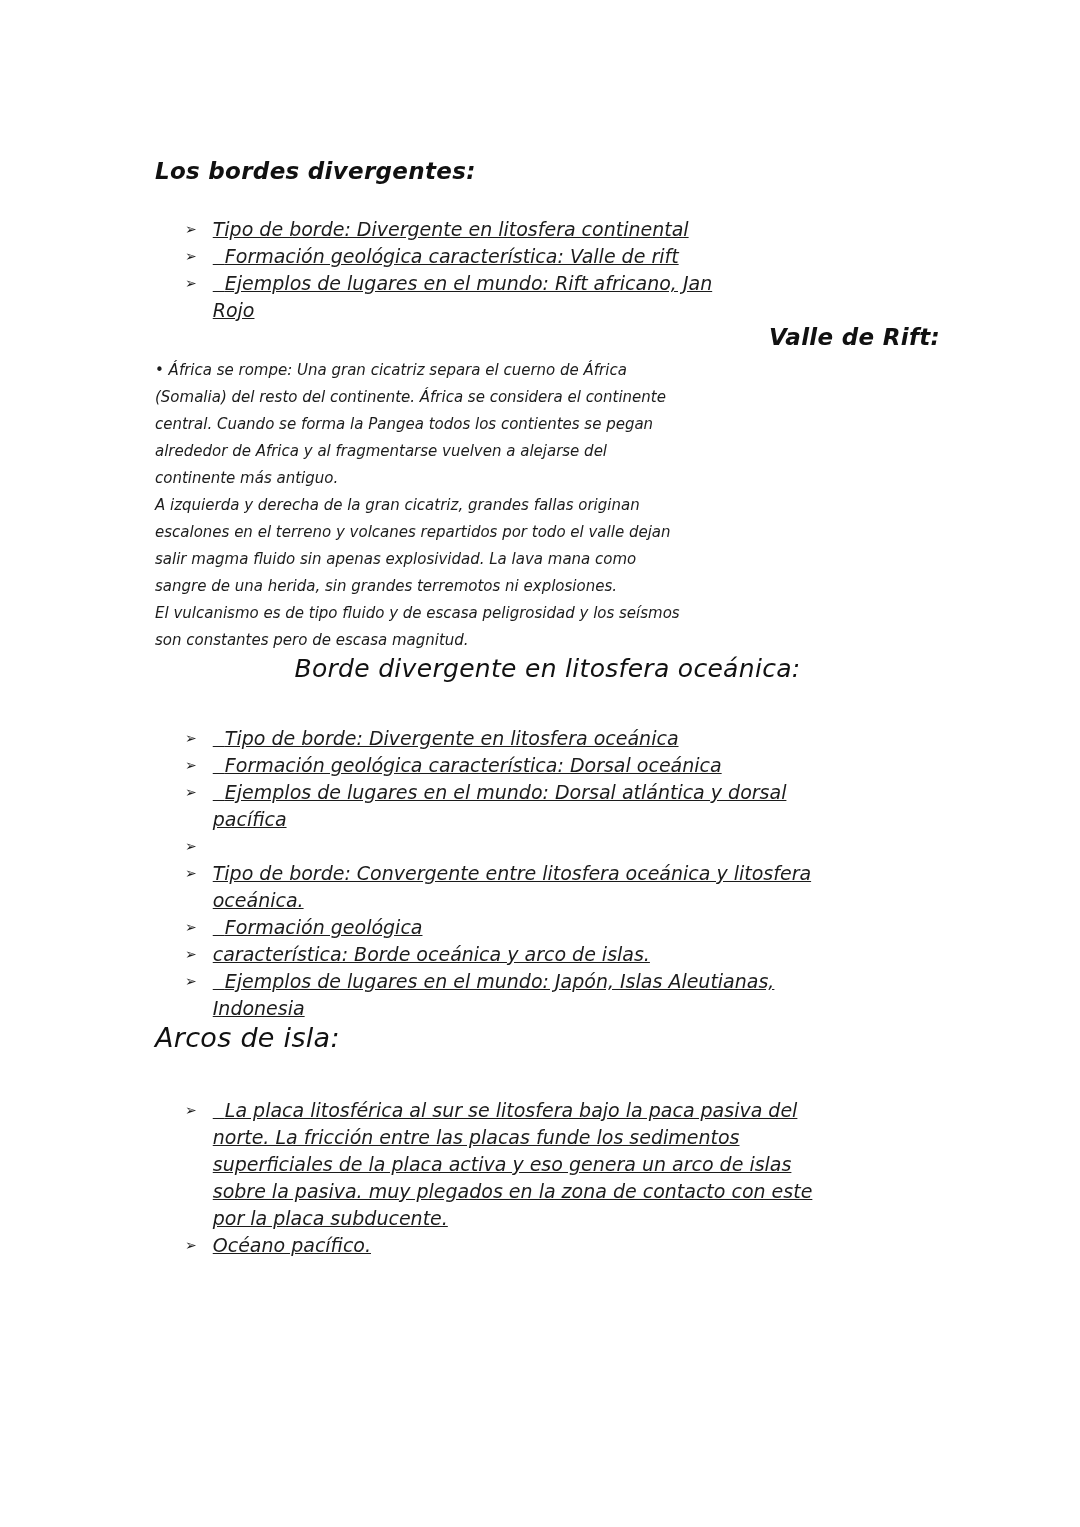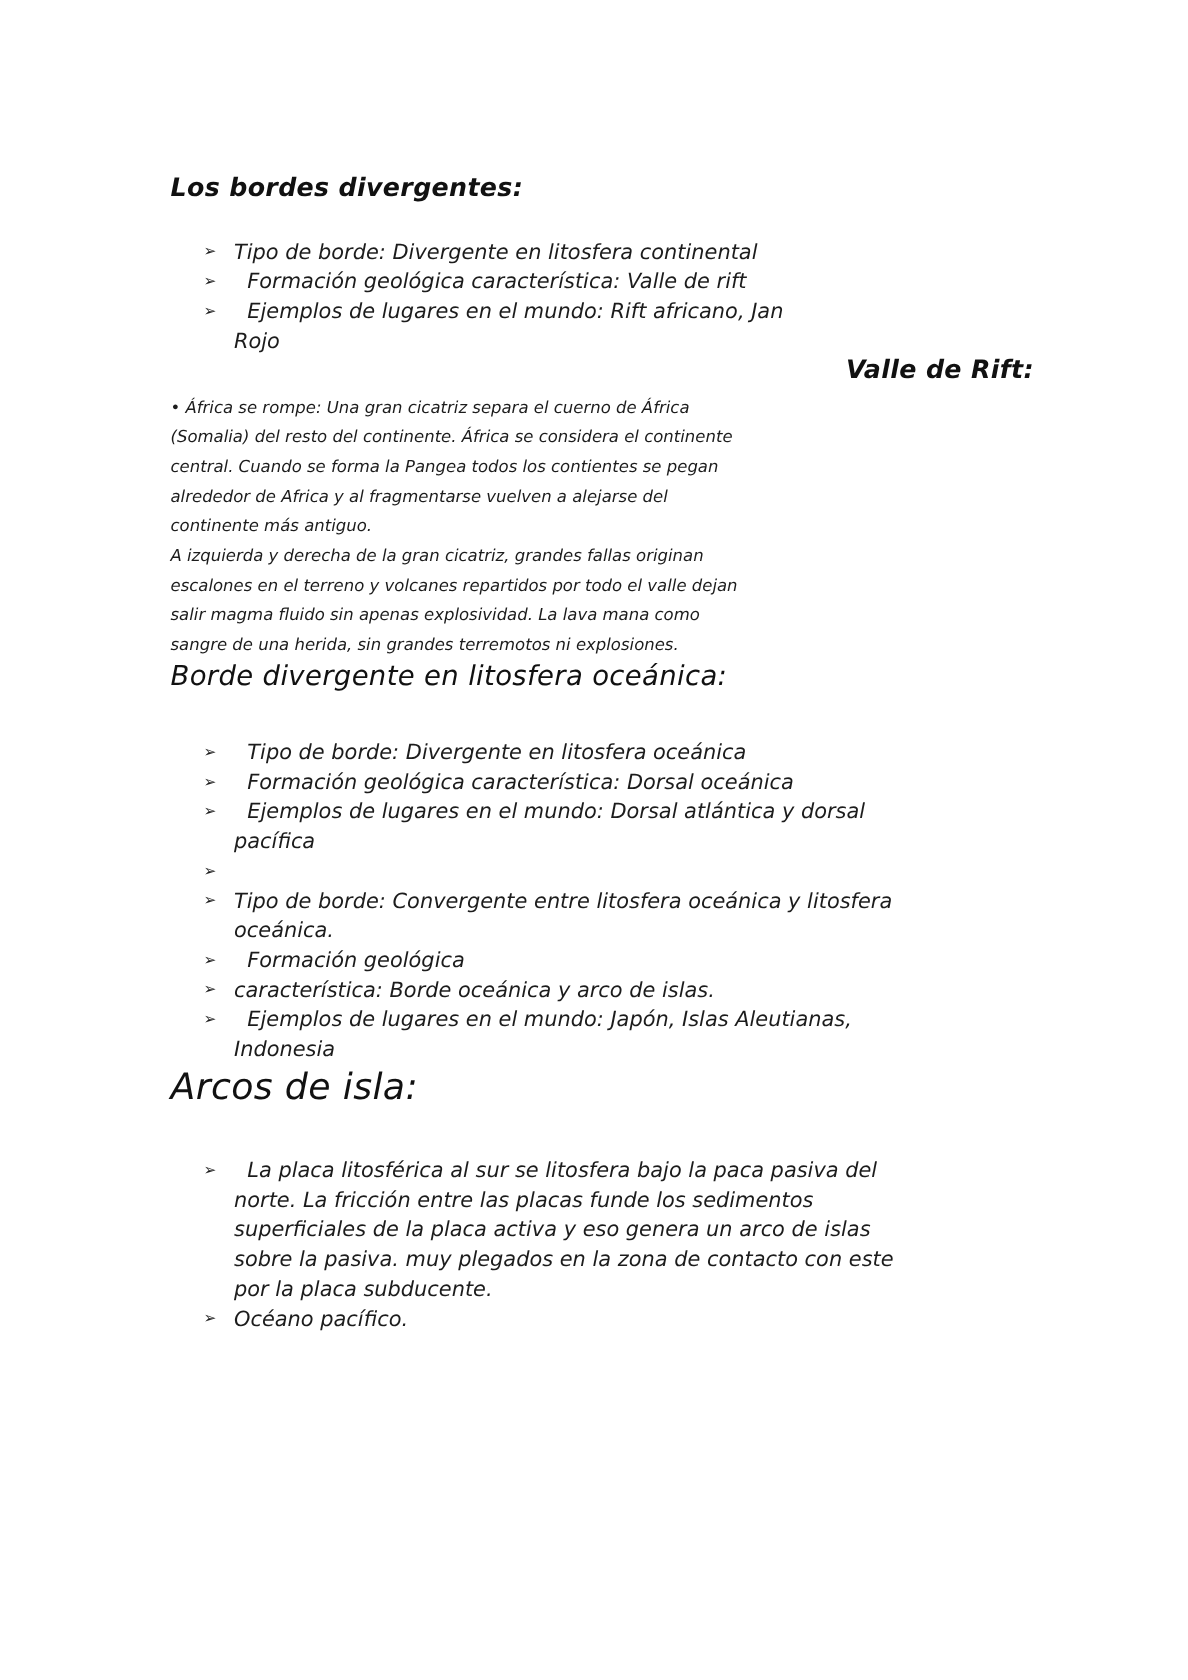--- a/index.html
+++ b/index.html
@@ -26,29 +26,29 @@
     font-size: 23px;
     font-weight: 700;
     letter-spacing: 0.3px;
   }
   .h-reg {
     font-size: 25px;
     font-weight: 400;
     letter-spacing: 0.3px;
   }
   .h-reg-lg {
-    font-size: 33px;
+    font-size: 27px;
     font-weight: 400;
     letter-spacing: 0.3px;
   }
   [data-name="heading-los-bordes"]   { margin-bottom: 32px; }
   [data-name="list-borde-continental"] { margin-bottom: 36px; }
   [data-name="heading-valle-rift"]   { margin-bottom: 7px; text-align: right; }
   [data-name="para-valle-rift"]      { margin-bottom: 32px; }
-  [data-name="heading-borde-oceanica"] { margin-bottom: 42px; }
+  [data-name="heading-borde-oceanica"] { margin-bottom: 42px; text-align: center; }
   [data-name="list-borde-oceanica"]  { margin-bottom: 42px; }
   [data-name="heading-arcos-isla"]   { margin-bottom: 44px; }
   [data-name="list-arcos-isla"]      { margin-bottom: 0; }
 
   ul.blist {
     list-style: none;
     margin: 0;
     padding: 0 0 0 30px;
   }
   ul.blist li {
@@ -62,20 +62,21 @@
   ul.blist .bullet {
     flex: 0 0 auto;
     font-size: 14px;
     line-height: 27px;
     font-style: normal;
     color: #1c1c1c;
   }
   ul.blist .li-text {
     white-space: pre-wrap;
     min-height: 27px;
+    text-decoration: underline;
   }
   .para-block {
     margin: 0;
   }
   .para {
     margin: 0;
     font-size: 15px;
     line-height: 27px;
     white-space: pre-wrap;
   }
@@ -105,20 +106,22 @@
       <div class="para-block" data-name="para-valle-rift">
         <p class="para" data-name="paragraph">• África se rompe: Una gran cicatriz separa el cuerno de África
 (Somalia) del resto del continente. África se considera el continente
 central. Cuando se forma la Pangea todos los contientes se pegan
 alrededor de Africa y al fragmentarse vuelven a alejarse del
 continente más antiguo.</p>
         <p class="para" data-name="paragraph">A izquierda y derecha de la gran cicatriz, grandes fallas originan
 escalones en el terreno y volcanes repartidos por todo el valle dejan
 salir magma fluido sin apenas explosividad. La lava mana como
 sangre de una herida, sin grandes terremotos ni explosiones.</p>
+        <p class="para" data-name="paragraph">El vulcanismo es de tipo fluido y de escasa peligrosidad y los seísmos
+son constantes pero de escasa magnitud.</p>
       </div>
       <div class="heading h-reg" data-name="heading-borde-oceanica">Borde divergente en litosfera oceánica:</div>
       <ul class="blist" data-name="list-borde-oceanica">
         <li data-name="list-item">
           <span class="bullet" data-name="arrow-bullet-icon">➢</span>
           <span class="li-text" data-name="list-item-text">  Tipo de borde: Divergente en litosfera oceánica</span>
         </li>
         <li data-name="list-item">
           <span class="bullet" data-name="arrow-bullet-icon">➢</span>
           <span class="li-text" data-name="list-item-text">  Formación geológica característica: Dorsal oceánica</span>

